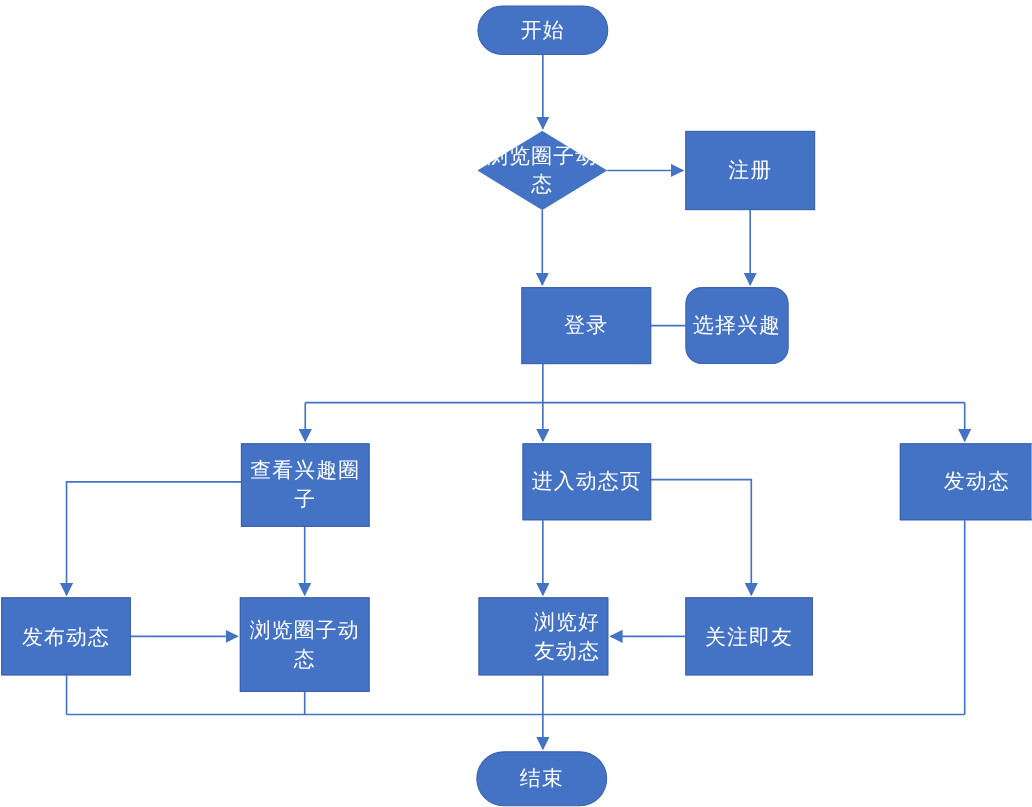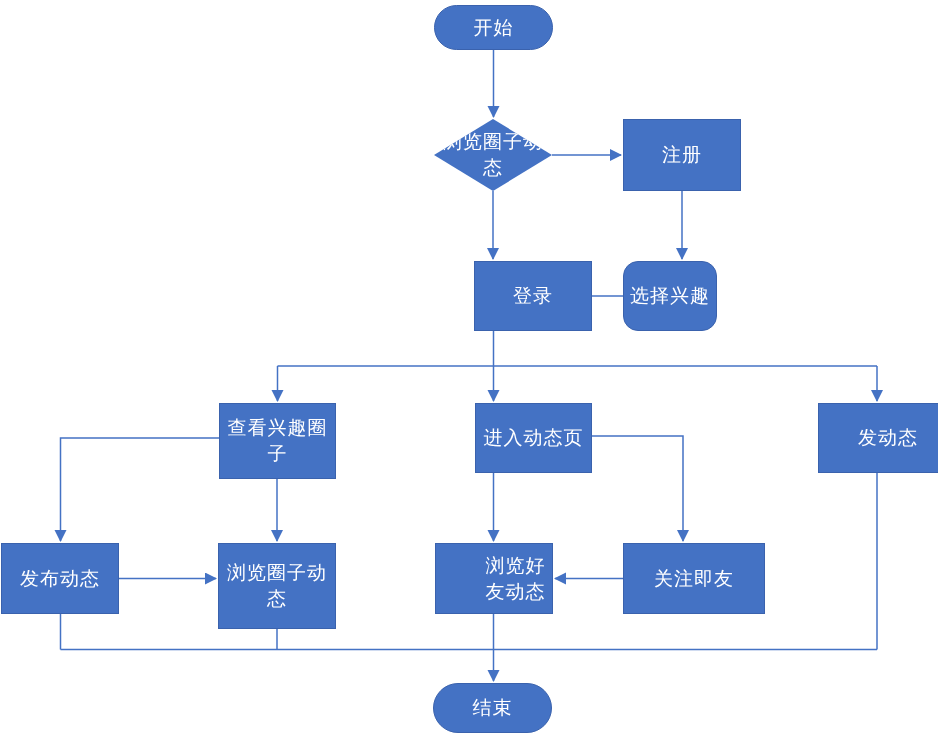--- a/index.html
+++ b/index.html
@@ -40,21 +40,21 @@
   .n-decision{left:434px;top:119px;width:118px;height:72px;}
   .n-register{left:623px;top:119px;width:118px;height:72px;}
   .n-login{left:434px;top:261px;width:118px;height:70px;margin-left:40px;}
   .n-select-interests{left:623px;top:261px;width:94px;height:70px;border-radius:15px;}
   .n-view-circles{left:219px;top:403px;width:117px;height:76px;font-family:Liberation Serif, serif;}
   .n-feed-page{left:435px;top:403px;width:117px;height:70px;margin-left:40px;}
   .n-post-feed{left:818px;top:403px;width:140px;height:70px;}
   .n-publish{left:1px;top:543px;width:118px;height:71px;}
   .n-browse-circle{left:218px;top:543px;width:118px;height:86px;}
   .n-browse-friends{left:435px;top:543px;width:118px;height:71px;padding-left:43px;}
-  .n-follow-friends{left:623px;top:543px;width:142px;height:71px;}
+  .n-follow-friends{left:623px;top:543px;width:116px;height:71px;}
   .n-end{left:433px;top:683px;width:119px;height:50px;}
 </style>
 </head>
 <body>
 
 <div class="canvas">
 
   <svg class="connector-layer" viewBox="0 0 938 734" xmlns="http://www.w3.org/2000/svg">
     <defs>
       <marker id="arrow" markerUnits="userSpaceOnUse" markerWidth="14" markerHeight="13" refX="11" refY="6" orient="auto">

